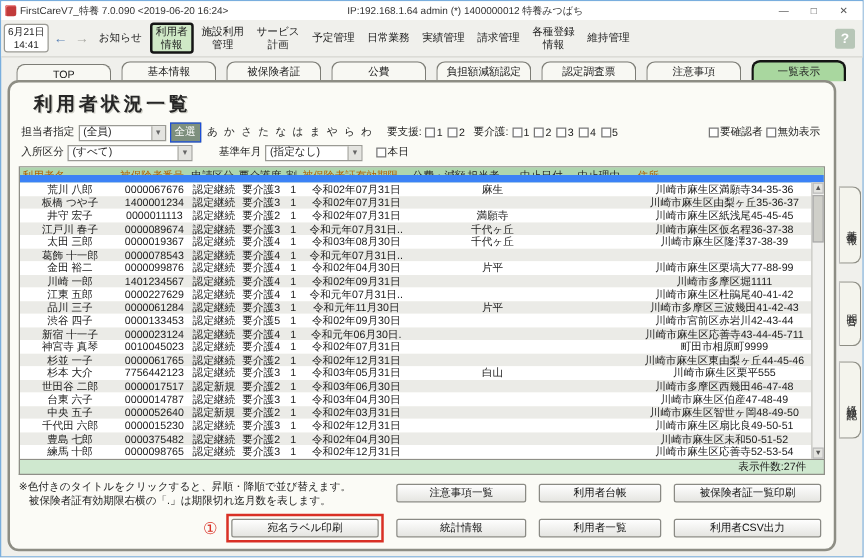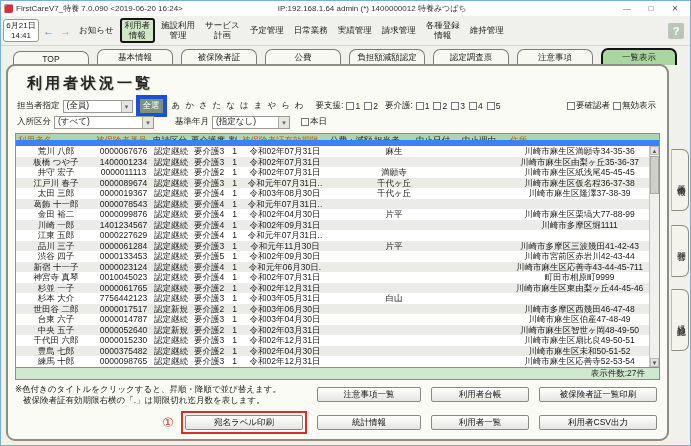--- a/index.html
+++ b/index.html
@@ -31,21 +31,21 @@
 
   
   .panel { position:absolute; top:63px; left:5px; right:21px; bottom:4px; background:#fbfbf6; border:2px solid #8d8d84; border-radius:9px; padding:3px 7px 0 7px; }
   .page-title { font-size:15px; font-weight:bold; letter-spacing:3px; color:#262626; margin:5px 0 5px 12px; text-shadow:1px 1px 0 #d0d0c8; }
 
   .frow { display:flex; align-items:center; gap:3px; font-size:8.5px; color:#222; height:16px; padding:0 2px; white-space:nowrap; }
   .select { display:inline-flex; align-items:center; background:#fff; border:1px solid #9a9a94; height:13px; font-size:8.5px; }
   .select .val { padding:0 3px; flex:1; }
   .select .dd { width:11px; height:100%; background:#e4e4e0; border-left:1px solid #b0b0aa; color:#666; font-size:7px; text-align:center; line-height:11px; }
   .sel-tanto { width:70px; } .sel-nyusho { width:100px; } .sel-kijun { width:78px; }
-  .allsel { background:#7e907e; color:#fff; padding:1px 3px; font-size:8.5px; border:4px solid #1d4ed8; }
+  .allsel { background:#7e907e; color:#fff; padding:1px 3px; font-size:8.5px; border:1px solid #1d4ed8; }
   .kana-btn { padding:0 2px; letter-spacing:1px; }
   .cbitem { display:inline-flex; align-items:center; gap:1px; }
   .cb { width:8px; height:8px; background:#fff; border:1px solid #777; display:inline-block; }
   .spacer { flex:1; }
 
   
   .tablewrap { margin-top:3px; border:1px solid #8f8f88; }
   .thead { display:flex; background:#aed6ae; height:12px; font-size:8.5px; line-height:12px; border-bottom:6px solid #3b82f6; white-space:nowrap; overflow:hidden; }
   .th { padding-left:2px; color:#222; overflow:hidden; }
   .th.sortable { color:#b06000; }
@@ -328,20 +328,21 @@
               <div class="td c0">江東 五郎</div>
               <div class="td c1">0000227629</div>
               <div class="td c2">認定継続</div>
               <div class="td c3">要介護4</div>
               <div class="td c4">1</div>
               <div class="td c5">令和元年07月31日..</div>
               <div class="td c6"></div>
               <div class="td c7"></div>
               <div class="td c8"></div>
               <div class="td c9"></div>
+              <div class="td c10">川崎市麻生区杜鵑尾40-41-42</div>
             </div>
             <div class="tr">
               <div class="td c0">品川 三子</div>
               <div class="td c1">0000061284</div>
               <div class="td c2">認定継続</div>
               <div class="td c3">要介護3</div>
               <div class="td c4">1</div>
               <div class="td c5">令和元年11月30日</div>
               <div class="td c6"></div>
               <div class="td c7">片平</div>
@@ -405,20 +406,21 @@
               <div class="td c0">杉本 大介</div>
               <div class="td c1">7756442123</div>
               <div class="td c2">認定継続</div>
               <div class="td c3">要介護3</div>
               <div class="td c4">1</div>
               <div class="td c5">令和03年05月31日</div>
               <div class="td c6"></div>
               <div class="td c7">白山</div>
               <div class="td c8"></div>
               <div class="td c9"></div>
+              <div class="td c10">川崎市麻生区栗平555</div>
             </div>
             <div class="tr">
               <div class="td c0">世田谷 二郎</div>
               <div class="td c1">0000017517</div>
               <div class="td c2">認定新規</div>
               <div class="td c3">要介護2</div>
               <div class="td c4">1</div>
               <div class="td c5">令和03年06月30日</div>
               <div class="td c6"></div>
               <div class="td c7"></div>

